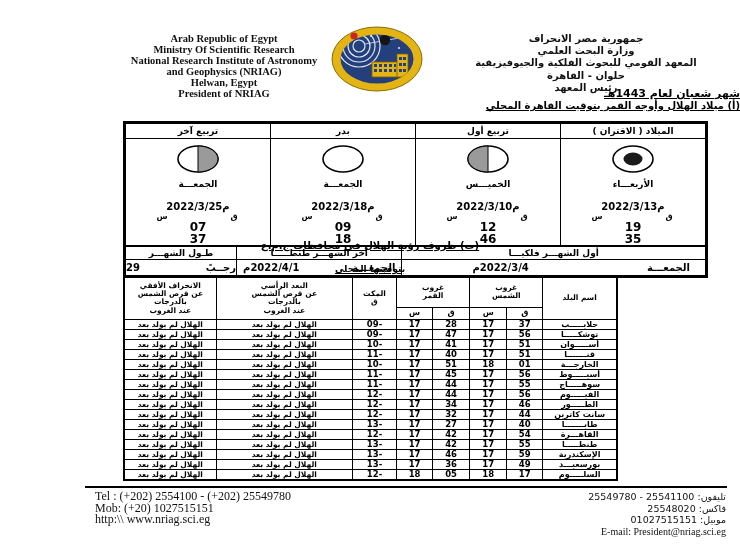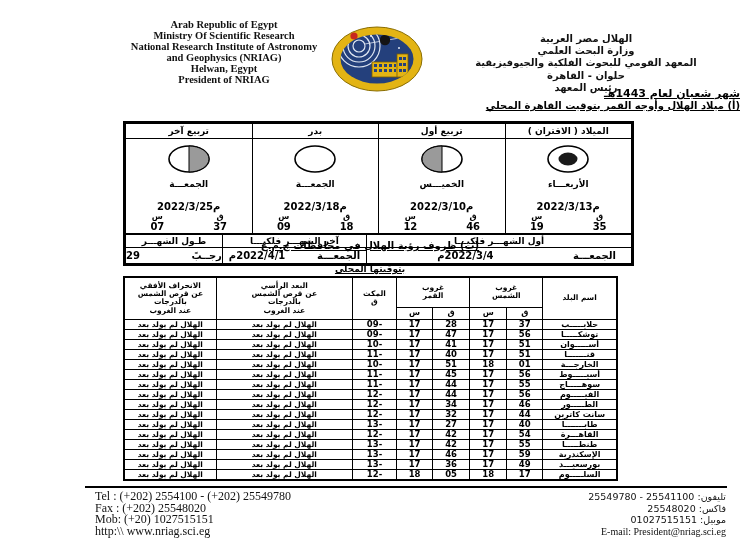--- a/index.html
+++ b/index.html
@@ -6,48 +6,48 @@
   html,body { width:740px; height:555px; }
   body {
     background:#ffffff; color:#000;
     font-family:"DejaVu Sans", sans-serif;
     overflow:hidden;
   }
   .page { position:relative; width:740px; height:555px; background:#fff; }
 
   
   .hdr-en {
-    position:absolute; left:98px; top:20px; width:252px;
+    position:absolute; left:98px; top:34px; width:252px;
     text-align:center; font-family:"Liberation Serif", serif;
     font-weight:bold; font-size:10.5px; line-height:10.9px; color:#111;
   }
   .hdr-ar {
     position:absolute; left:440px; top:33px; width:292px;
     text-align:center; direction:rtl;
     font-weight:bold; font-size:10px; line-height:12.2px; color:#111;
   }
   .logo { position:absolute; left:331px; top:26px; width:92px; height:66px; }
 
   
   .titles { position:absolute; left:0; top:88px; width:740px; text-align:right; }
   .doc-title { font-size:11px; font-weight:bold; text-decoration:underline; line-height:12px; }
   .sec-a-heading { font-size:10px; font-weight:bold; text-decoration:underline; line-height:12px; }
 
   
-  .tbl-a-wrap { position:absolute; left:123px; top:121px; width:511px; border:2px solid #000; background:#fff; }
+  .tbl-a-wrap { position:absolute; left:123px; top:121px; width:585px; border:2px solid #000; background:#fff; }
   .tbl-a-wrap table { width:100%; border-collapse:collapse; table-layout:fixed; }
   .tbl-a-wrap th, .tbl-a-wrap td { border:1px solid #000; text-align:center; vertical-align:top; overflow:hidden; }
   .ta1 th { height:15px; font-size:9px; font-weight:bold; vertical-align:middle; white-space:nowrap; }
   .phase-cell { height:71px; }
   .phase-icon { margin:5px auto 1px auto; width:44px; height:30px; }
   .phase-day { font-size:9px; font-weight:bold; line-height:10px; white-space:nowrap; }
   .phase-date { font-size:10px; font-weight:bold; line-height:11px; white-space:nowrap;margin-top:12px; }
   .hm-row { display:flex; direction:ltr; font-size:8px; font-weight:bold; line-height:9px; }
   .hm-row span { flex:1; text-align:center; }
-  .hm-row.nums { font-size:10px; line-height:12px; }
+  .hm-row.nums { font-size:12px; line-height:12px;flex-direction:column; }
   .ta2 th { height:13px; font-size:9px; font-weight:bold; vertical-align:middle; white-space:nowrap; }
   .ta2 td { height:16px; font-size:10px; font-weight:bold; vertical-align:middle; white-space:nowrap; }
   .daydate { display:flex; direction:rtl; justify-content:space-between; align-items:center; padding:0 6px; }
   .daydate.wide { padding:0 15px 0 70px; }
   .lenval { display:flex; direction:ltr; justify-content:space-between; gap:21px; }
 
   
   .sec-b { position:absolute; left:0; top:240px; width:740px; text-align:center; }
   .sec-b .l1 { font-size:10px; font-weight:bold; text-decoration:underline; line-height:12px; }
   .sec-b .l2 { font-size:9px;  font-weight:bold; text-decoration:underline; line-height:11px;margin-top:12px; }
@@ -130,21 +130,21 @@
           <rect x="68" y="37" width="3" height="3"></rect>
             <rect x="72" y="37" width="3" height="3"></rect>
           <rect x="68" y="43" width="3" height="3"></rect>
             <rect x="72" y="43" width="3" height="3"></rect>
         </g>
       </g>
     </svg>
   </div>
 
   <div class="hdr-ar">
-    <div>الهلال مصر العربية</div>
+    <div>جمهورية مصر الانحراف</div>
     <div>وزارة البحث العلمي</div>
     <div>المعهد القومي للبحوث الفلكية والجيوفيزيقية</div>
     <div>حلوان - القاهرة</div>
     <div>رئيس المعهد</div>
   </div>
 
   <div class="titles">
     <div class="doc-title" dir="rtl">شهر شعبان لعام 1443هـ</div>
     <div class="sec-a-heading" dir="rtl">(أ) ميلاد الهلال وأوجه القمر بتوقيت القاهرة المحلي</div>
   </div>
@@ -233,21 +233,21 @@
       </table>
     <table class="ta2">
       <colgroup>
           <col style="width:94px">
           <col style="width:140px">
           <col style="width:257px">
         </colgroup>
       <tbody>
           <tr>
         <th dir="rtl">طـول الشهـــر</th>
-        <th dir="rtl">آخر الشهـــر فلكيـــا</th>
+        <th dir="rtl">آخر الشهـــر طنطـــــا</th>
         <th dir="rtl">أول الشهـــر فلكيـــا</th>
       </tr>
       <tr>
         <td>
           <div class="lenval">
                 <span>29</span>
                 <span dir="rtl">رجــبً</span>
               </div>
         </td>
         <td>
@@ -479,21 +479,20 @@
           <td dir="ltr" class="num">18</td>
           <td dir="ltr" class="num">17</td>
           <td dir="rtl" class="city">السلـــــوم</td>
         </tr>
       </tbody>
   </table>
 
   <div class="footer-rule"></div>
   <div class="ftr-left">
     <div>Tel : (+202) 2554100 - (+202) 25549780</div>
-    <div>Fax : (+202) 25548020</div>
     <div>Mob: (+20) 1027515151</div>
     <div>http:\\ www.nriag.sci.eg</div>
   </div>
   <div class="ftr-right">
     <div>تليفون: 25541100 - 25549780</div>
     <div>فاكس: 25548020</div>
     <div>موبيل: 01027515151</div>
     <div class="email">E-mail: President@nriag.sci.eg</div>
   </div>
 

